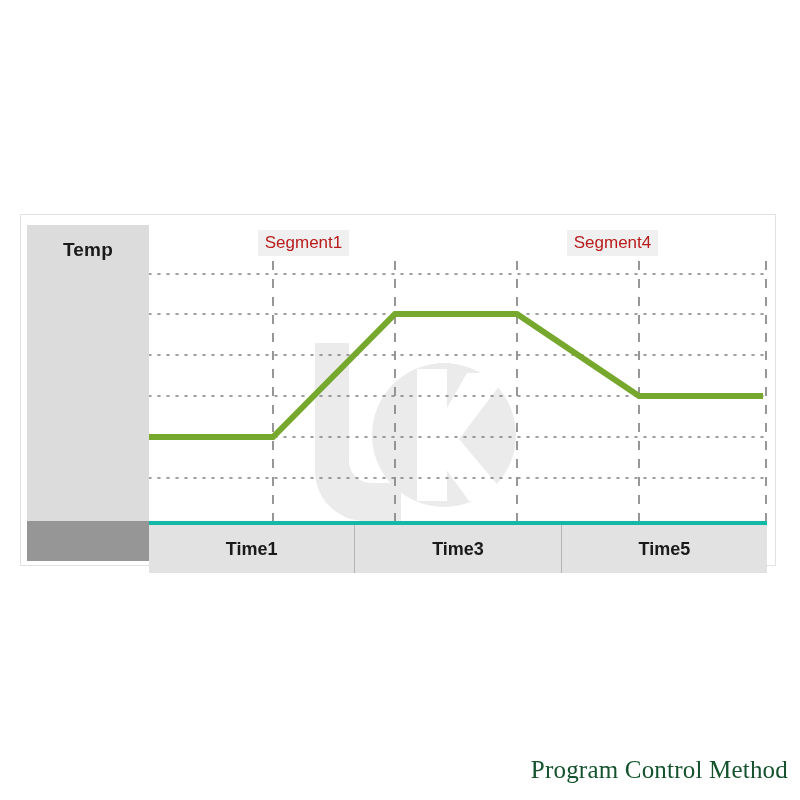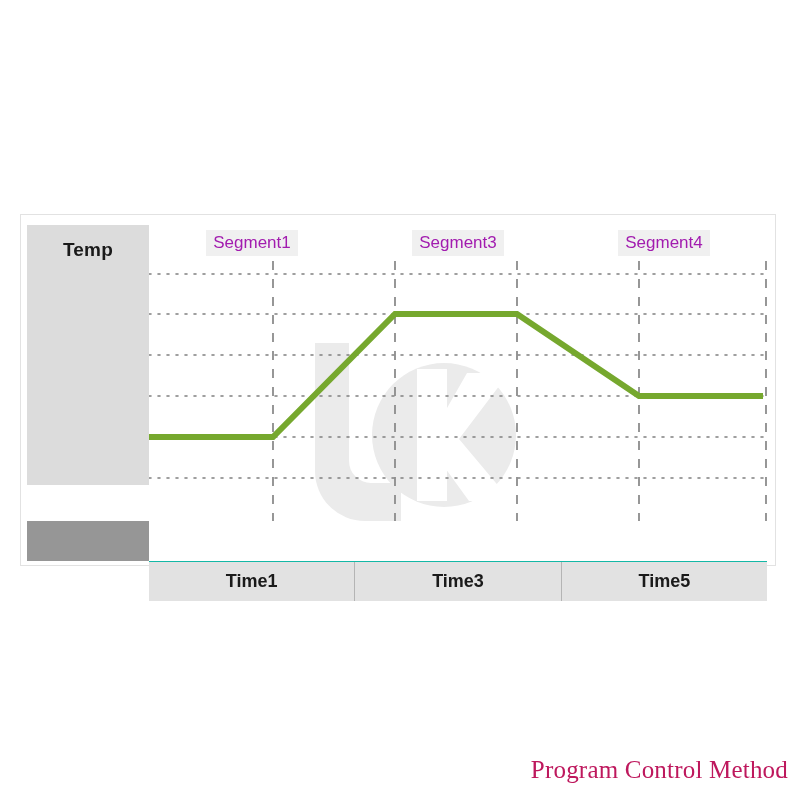--- a/index.html
+++ b/index.html
@@ -27,21 +27,21 @@
     border: 1px solid #e2e2e2;
     box-sizing: border-box;
   }
 
   
   #temp-panel {
     position: absolute;
     left: 6px;
     top: 10px;
     width: 122px;
-    height: 260px;
+    height: 296px;
     background: #dcdcdc;
     box-sizing: border-box;
   }
   #temp-label {
     position: absolute;
     left: 0;
     top: 14px;
     width: 122px;
     text-align: center;
     font-size: 19px;
@@ -89,39 +89,38 @@
     display: flex;
   }
   .segment-cell {
     flex: 1 1 0;
     display: flex;
     align-items: center;
     justify-content: center;
   }
   .segment-badge {
     background: #f0f0f0;
-    color: #a21caf;
+    color: #b91c1c;
     font-size: 17px;
     padding: 3px 7px 4px 7px;
     line-height: 1.15;
     white-space: nowrap;
   }
 
   
   #time-footer {
     position: absolute;
     left: 128px;
     top: 306px;
     width: 618px;
-    height: 40px;
+    height: 52px;
     display: flex;
     background: #e2e2e2;
-    border-top: 1px solid #14b8a6;
-    box-sizing: border-box;
-    margin-top: 40px;
+    border-top: 4px solid #14b8a6;
+    box-sizing: border-box;
   }
   .time-cell {
     flex: 1 1 0;
     display: flex;
     align-items: center;
     justify-content: center;
     font-size: 18px;
     font-weight: bold;
     color: #1a1a1a;
     border-right: 1px solid #b4b4b4;
@@ -131,21 +130,21 @@
 
   
   #caption {
     position: absolute;
     left: 0;
     top: 756px;
     width: 788px;
     text-align: right;
     font-family: "Liberation Serif", serif;
     font-size: 25px;
-    color: #be185d;
+    color: #14532d;
     letter-spacing: 0.2px;
   }
 </style>
 </head>
 <body>
 
 <div id="chart-frame">
 
   <div id="temp-panel">
     <div id="temp-label">Temp</div>
@@ -189,23 +188,20 @@
 
       <polyline points="0,212 124,212 246,89 368,89 490,171 614,171" fill="none" stroke="#76a82e" stroke-width="6" stroke-linejoin="miter" stroke-linecap="butt"></polyline>
     </svg>
   </div>
 
   <div id="segment-header">
     <div class="segment-cell">
       <span class="segment-badge">Segment1</span>
     </div>
     <div class="segment-cell">
-      <span class="segment-badge">Segment3</span>
-    </div>
-    <div class="segment-cell">
       <span class="segment-badge">Segment4</span>
     </div>
   </div>
 
   <div id="time-footer">
     <div class="time-cell">Time1</div>
     <div class="time-cell">Time3</div>
     <div class="time-cell">Time5</div>
   </div>
 

